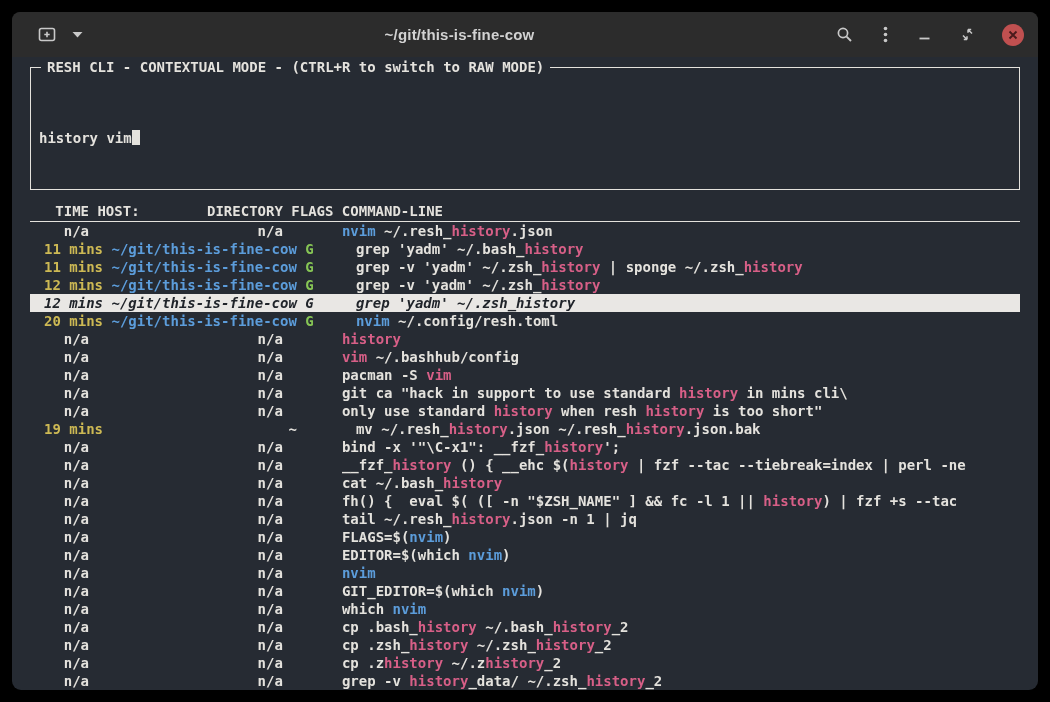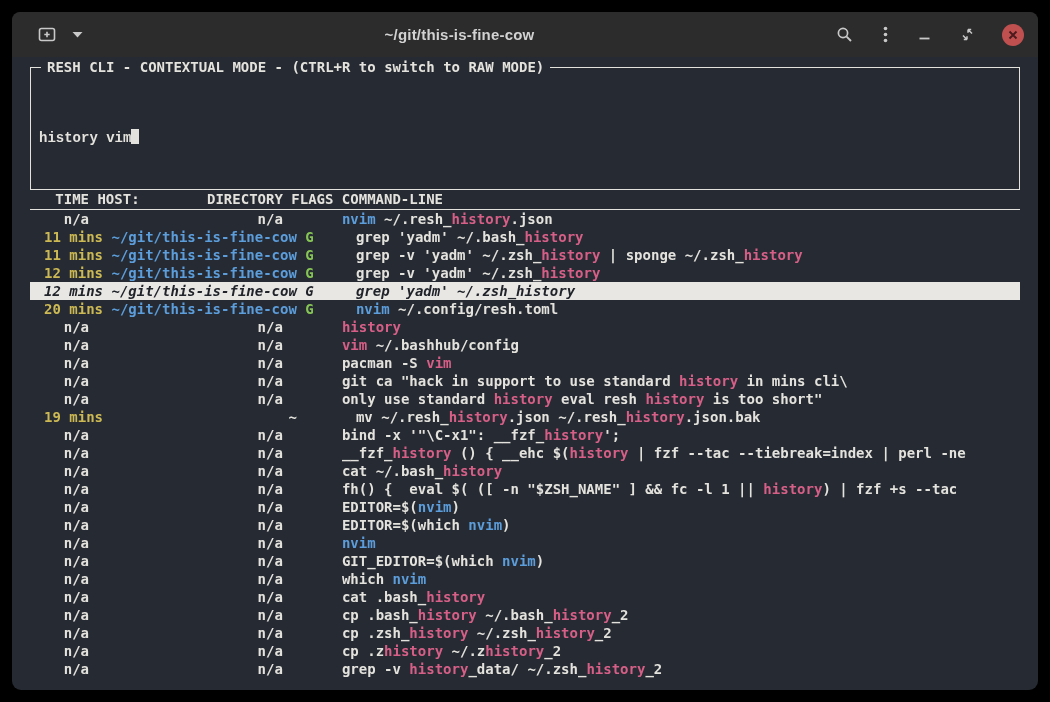--- a/index.html
+++ b/index.html
@@ -43,27 +43,27 @@
   }
   .resh-box{
     position:relative;border:1px solid var(--fg,#e4e2dd);
     padding:7px 8px 6px 8px;white-space:pre;
   }
   .legend{
     position:absolute;top:-10px;left:10px;
     background:var(--terminal_bg,#262b33);
     padding:0 6px;line-height:18px;
   }
-  .query{line-height:18px;font-family:Liberation Mono, monospace;}
+  .query{line-height:18px;}
   .cursor{
     display:inline-block;width:8px;height:15px;
     background:var(--fg,#e4e2dd);vertical-align:-2px;
   }
   .theader{
-    line-height:18px;padding-bottom:1px;
+    margin-top:12px;line-height:18px;padding-bottom:1px;
     border-bottom:1px solid var(--fg,#e4e2dd);white-space:pre;
   }
   .hlist{margin:0;}
   .hrow{height:18px;line-height:18px;white-space:pre;}
   .seg-time{color:var(--yellow,#cdb954);margin-left:14px;}
   .seg-host{color:var(--blue,#5c9ddb);}
   .seg-flag{color:var(--green,#86c555);}
   .seg-p{color:var(--pink,#d75f87);}
   .seg-b{color:var(--blue,#5c9ddb);}
   .hrow.selected{background:var(--sel_bg,#e9e7e4);font-style:italic;}
@@ -151,32 +151,32 @@
         <div class="hrow"><span>    n/a</span><span> </span><span>                   n/a</span><span> </span><span class="seg-flag">     </span><span> </span><span class="seg-b">nvim</span><span> ~/.resh_</span><span class="seg-p">history</span><span>.json</span></div>
         <div class="hrow"><span class="seg-time">11 mins</span><span> </span><span class="seg-host">~/git/this-is-fine-cow</span><span> </span><span class="seg-flag">G    </span><span> </span><span>grep 'yadm' ~/.bash_</span><span class="seg-p">history</span></div>
         <div class="hrow"><span class="seg-time">11 mins</span><span> </span><span class="seg-host">~/git/this-is-fine-cow</span><span> </span><span class="seg-flag">G    </span><span> </span><span>grep -v 'yadm' ~/.zsh_</span><span class="seg-p">history</span><span> | sponge ~/.zsh_</span><span class="seg-p">history</span></div>
         <div class="hrow"><span class="seg-time">12 mins</span><span> </span><span class="seg-host">~/git/this-is-fine-cow</span><span> </span><span class="seg-flag">G    </span><span> </span><span>grep -v 'yadm' ~/.zsh_</span><span class="seg-p">history</span></div>
         <div class="hrow selected"><span class="seg-time">12 mins</span><span> </span><span class="seg-host">~/git/this-is-fine-cow</span><span> </span><span class="seg-flag">G    </span><span> </span><span>grep 'yadm' ~/.zsh_history</span></div>
         <div class="hrow"><span class="seg-time">20 mins</span><span> </span><span class="seg-host">~/git/this-is-fine-cow</span><span> </span><span class="seg-flag">G    </span><span> </span><span class="seg-b">nvim</span><span> ~/.config/resh.toml</span></div>
         <div class="hrow"><span>    n/a</span><span> </span><span>                   n/a</span><span> </span><span class="seg-flag">     </span><span> </span><span class="seg-p">history</span></div>
         <div class="hrow"><span>    n/a</span><span> </span><span>                   n/a</span><span> </span><span class="seg-flag">     </span><span> </span><span class="seg-p">vim</span><span> ~/.bashhub/config</span></div>
         <div class="hrow"><span>    n/a</span><span> </span><span>                   n/a</span><span> </span><span class="seg-flag">     </span><span> </span><span>pacman -S </span><span class="seg-p">vim</span></div>
         <div class="hrow"><span>    n/a</span><span> </span><span>                   n/a</span><span> </span><span class="seg-flag">     </span><span> </span><span>git ca "hack in support to use standard </span><span class="seg-p">history</span><span> in mins cli\</span></div>
-        <div class="hrow"><span>    n/a</span><span> </span><span>                   n/a</span><span> </span><span class="seg-flag">     </span><span> </span><span>only use standard </span><span class="seg-p">history</span><span> eval resh </span><span class="seg-p">history</span><span> is too short"</span></div>
+        <div class="hrow"><span>    n/a</span><span> </span><span>                   n/a</span><span> </span><span class="seg-flag">     </span><span> </span><span>only use standard </span><span class="seg-p">history</span><span> when resh </span><span class="seg-p">history</span><span> is too short"</span></div>
         <div class="hrow"><span class="seg-time">19 mins</span><span> </span><span>                     ~</span><span> </span><span class="seg-flag">     </span><span> </span><span>mv ~/.resh_</span><span class="seg-p">history</span><span>.json ~/.resh_</span><span class="seg-p">history</span><span>.json.bak</span></div>
         <div class="hrow"><span>    n/a</span><span> </span><span>                   n/a</span><span> </span><span class="seg-flag">     </span><span> </span><span>bind -x '"\C-x1": __fzf_</span><span class="seg-p">history</span><span>';</span></div>
         <div class="hrow"><span>    n/a</span><span> </span><span>                   n/a</span><span> </span><span class="seg-flag">     </span><span> </span><span>__fzf_</span><span class="seg-p">history</span><span> () { __ehc $(</span><span class="seg-p">history</span><span> | fzf --tac --tiebreak=index | perl -ne</span></div>
         <div class="hrow"><span>    n/a</span><span> </span><span>                   n/a</span><span> </span><span class="seg-flag">     </span><span> </span><span>cat ~/.bash_</span><span class="seg-p">history</span></div>
         <div class="hrow"><span>    n/a</span><span> </span><span>                   n/a</span><span> </span><span class="seg-flag">     </span><span> </span><span>fh() {  eval $( ([ -n "$ZSH_NAME" ] &amp;&amp; fc -l 1 || </span><span class="seg-p">history</span><span>) | fzf +s --tac</span></div>
-        <div class="hrow"><span>    n/a</span><span> </span><span>                   n/a</span><span> </span><span class="seg-flag">     </span><span> </span><span>EDITOR=$(</span><span class="seg-b">nvim</span><span>)</span></div>
+        <div class="hrow"><span>    n/a</span><span> </span><span>                   n/a</span><span> </span><span class="seg-flag">     </span><span> </span><span>tail ~/.resh_</span><span class="seg-p">history</span><span>.json -n 1 | jq</span></div>
+        <div class="hrow"><span>    n/a</span><span> </span><span>                   n/a</span><span> </span><span class="seg-flag">     </span><span> </span><span>FLAGS=$(</span><span class="seg-b">nvim</span><span>)</span></div>
         <div class="hrow"><span>    n/a</span><span> </span><span>                   n/a</span><span> </span><span class="seg-flag">     </span><span> </span><span>EDITOR=$(which </span><span class="seg-b">nvim</span><span>)</span></div>
         <div class="hrow"><span>    n/a</span><span> </span><span>                   n/a</span><span> </span><span class="seg-flag">     </span><span> </span><span class="seg-b">nvim</span></div>
         <div class="hrow"><span>    n/a</span><span> </span><span>                   n/a</span><span> </span><span class="seg-flag">     </span><span> </span><span>GIT_EDITOR=$(which </span><span class="seg-b">nvim</span><span>)</span></div>
         <div class="hrow"><span>    n/a</span><span> </span><span>                   n/a</span><span> </span><span class="seg-flag">     </span><span> </span><span>which </span><span class="seg-b">nvim</span></div>
-        <div class="hrow"><span>    n/a</span><span> </span><span>                   n/a</span><span> </span><span class="seg-flag">     </span><span> </span><span>cat .bash_</span><span class="seg-p">history</span></div>
         <div class="hrow"><span>    n/a</span><span> </span><span>                   n/a</span><span> </span><span class="seg-flag">     </span><span> </span><span>cp .bash_</span><span class="seg-p">history</span><span> ~/.bash_</span><span class="seg-p">history</span><span>_2</span></div>
         <div class="hrow"><span>    n/a</span><span> </span><span>                   n/a</span><span> </span><span class="seg-flag">     </span><span> </span><span>cp .zsh_</span><span class="seg-p">history</span><span> ~/.zsh_</span><span class="seg-p">history</span><span>_2</span></div>
         <div class="hrow"><span>    n/a</span><span> </span><span>                   n/a</span><span> </span><span class="seg-flag">     </span><span> </span><span>cp .z</span><span class="seg-p">history</span><span> ~/.z</span><span class="seg-p">history</span><span>_2</span></div>
         <div class="hrow"><span>    n/a</span><span> </span><span>                   n/a</span><span> </span><span class="seg-flag">     </span><span> </span><span>grep -v </span><span class="seg-p">history</span><span>_data/ ~/.zsh_</span><span class="seg-p">history</span><span>_2</span></div>
       </div>
 
   </div>
 </div>
 
 </body></html>

